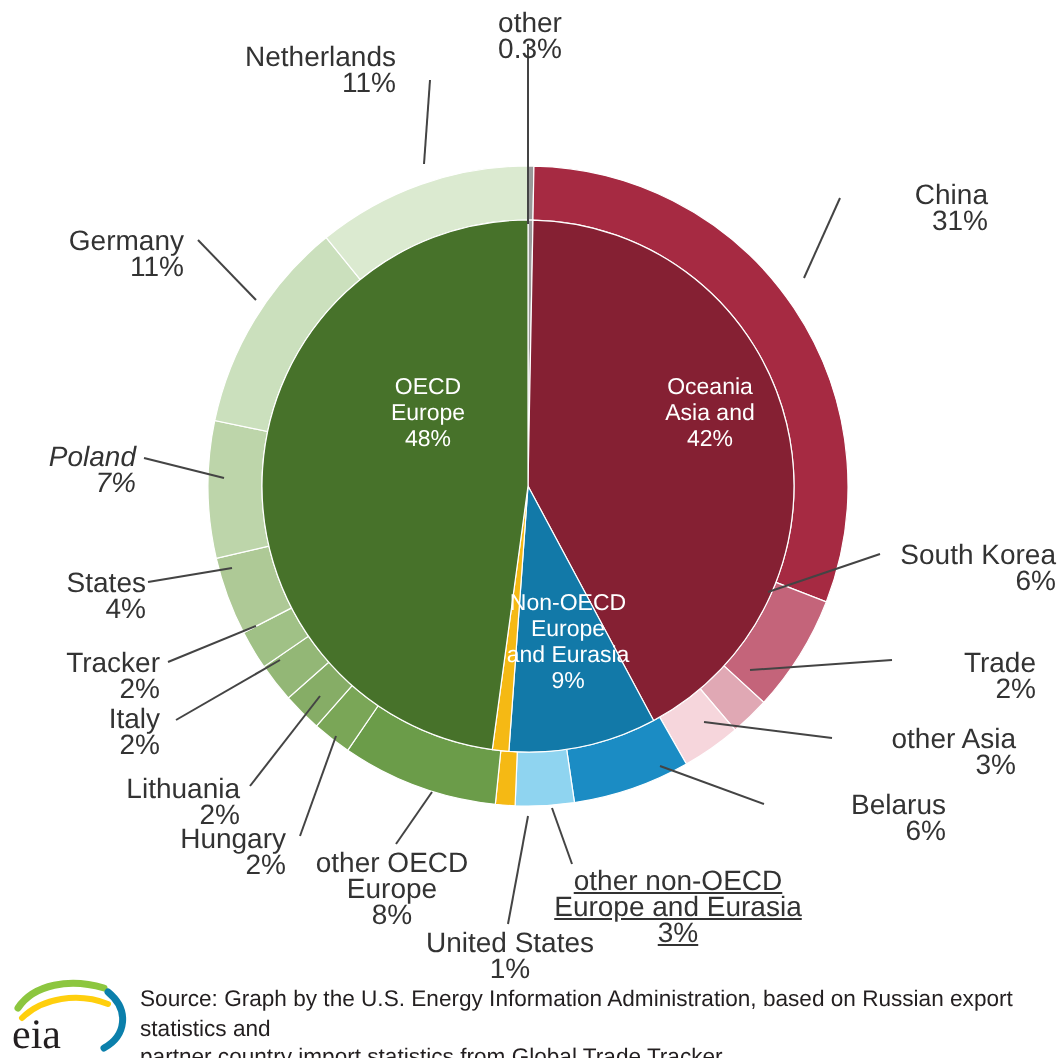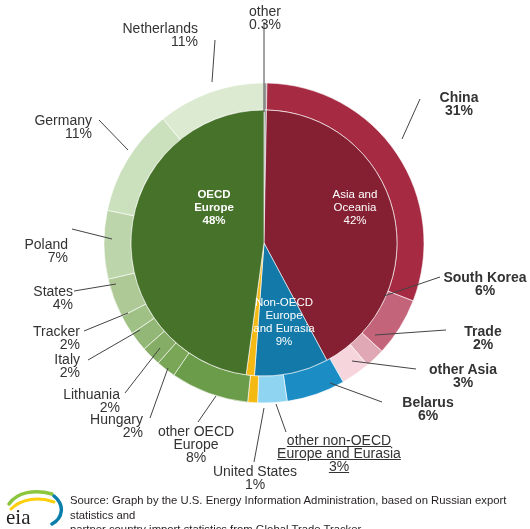--- a/index.html
+++ b/index.html
@@ -9,21 +9,21 @@
     color:#333333;overflow:hidden;position:relative;
   }
   #chart-wrap{position:absolute;left:0;top:0;width:530px;height:529px;}
   svg#pie{position:absolute;left:0;top:0;}
   .leader{stroke:#444;stroke-width:1;fill:none;}
   .calloutText{
     position:absolute;font-size:14px;line-height:13px;
     color:#333;text-align:center;white-space:nowrap;
   }
   .calloutText.l{text-align:right;}
-  .calloutText.r{text-align:center;font-weight:bold;}
+  .calloutText.r{text-align:right;}
   .centerText{
     position:absolute;font-size:11.5px;line-height:13px;
     color:#ffffff;text-align:center;white-space:nowrap;
   }
   #footer{
     position:absolute;left:0;top:487px;width:530px;height:42px;
   }
   #eia-logo{position:absolute;left:4px;top:2px;width:62px;height:38px;}
   #source-text{
     position:absolute;left:70px;top:6px;width:452px;
@@ -77,28 +77,28 @@
         <path d="M 254 462 L 264 408" class="leader"></path>
         <path d="M 286 432 L 276 404" class="leader"></path>
         <path d="M 382 402 L 330 383" class="leader"></path>
         <path d="M 416 369 L 352 361" class="leader"></path>
         <path d="M 446 330 L 375 335" class="leader"></path>
         <path d="M 440 277 L 384 296" class="leader"></path>
         <path d="M 420 99 L 402 139" class="leader"></path>
       </g>
   </svg>
 
-  <div class="centerText" style="left:164px;top:188px;width:100px;font-weight:bold;" id="cl0">
+  <div class="centerText" style="left:164px;top:188px;width:100px;" id="cl0">
       <div>OECD</div>
       <div>Europe</div>
       <div>48%</div>
     </div>
   <div class="centerText" style="left:305px;top:188px;width:100px;" id="cl1">
+      <div>Oceania</div>
       <div>Asia and</div>
-      <div>Oceania</div>
       <div>42%</div>
     </div>
   <div class="centerText" style="left:241px;top:296px;width:86px;" id="cl2">
       <div>Non-OECD</div>
       <div>Europe</div>
       <div>and Eurasia</div>
       <div>9%</div>
     </div>
 
   <div class="calloutText" style="left:230px;top:5px;width:70px;" id="co0">
@@ -106,21 +106,21 @@
       <div>0.3%</div>
     </div>
   <div class="calloutText l" style="left:98px;top:22px;width:100px;" id="co1">
       <div>Netherlands</div>
       <div>11%</div>
     </div>
   <div class="calloutText l" style="left:12px;top:114px;width:80px;" id="co2">
       <div>Germany</div>
       <div>11%</div>
     </div>
-  <div class="calloutText l" style="left:8px;top:238px;width:60px;" id="co3">
+  <div class="calloutText l" style="left:8px;top:222px;width:60px;font-style:italic;" id="co3">
       <div>Poland</div>
       <div>7%</div>
     </div>
   <div class="calloutText l" style="left:8px;top:285px;width:65px;" id="co4">
       <div>States</div>
       <div>4%</div>
     </div>
   <div class="calloutText l" style="left:8px;top:325px;width:72px;" id="co5">
       <div>Tracker</div>
       <div>2%</div>

